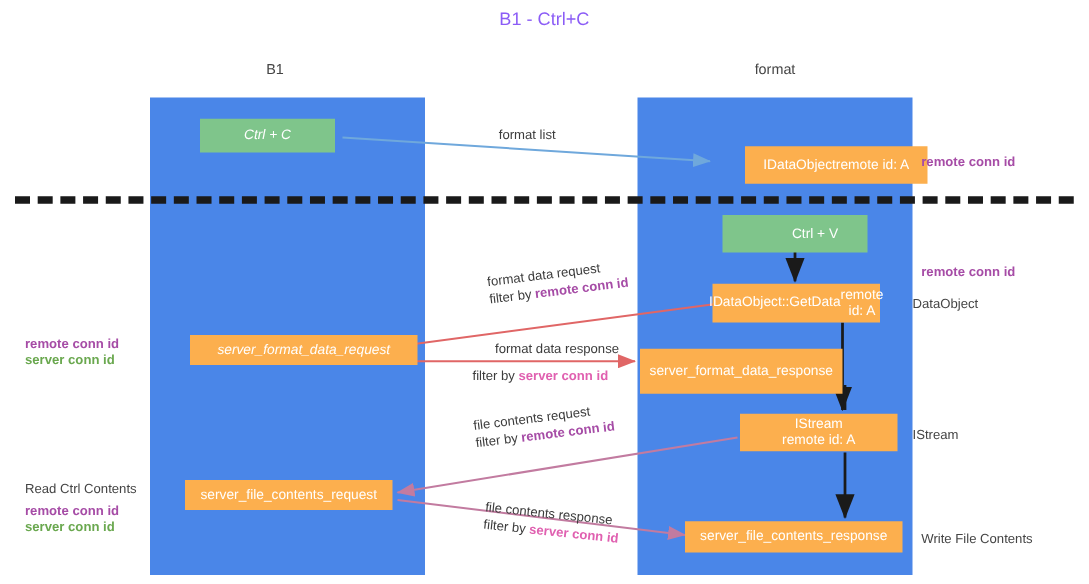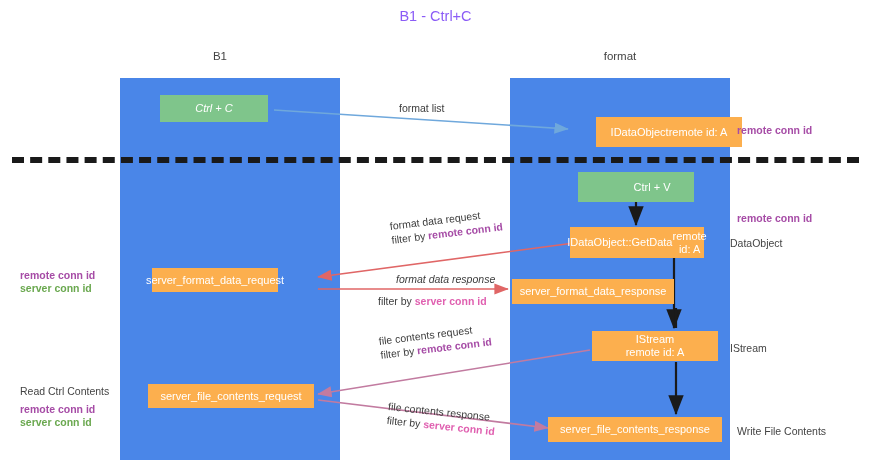--- a/index.html
+++ b/index.html
@@ -119,25 +119,25 @@
 
   <div class="box green" style="left:578px;top:172px;width:116px;height:30px;padding-left:36px;">
     <span>Ctrl + V</span>
   </div>
 
   <div class="box orange" style="left:570px;top:227px;width:134px;height:31px;">
     <span>IDataObject::GetData</span>
     <span class="l2">remote id: A</span>
   </div>
 
-  <div class="box orange" style="left:152px;top:268px;width:126px;height:24px;">
+  <div class="box orange" style="left:152px;top:268px;width:182px;height:24px;font-style:italic;">
     <span>server_format_data_request</span>
   </div>
 
-  <div class="box orange" style="left:512px;top:279px;width:162px;height:25px;">
+  <div class="box orange" style="left:512px;top:279px;width:162px;height:36px;">
     <span>server_format_data_response</span>
   </div>
 
   <div class="box orange" style="left:592px;top:331px;width:126px;height:30px;flex-direction:column;">
     <span>IStream</span>
     <span class="l2">remote id: A</span>
   </div>
 
   <div class="box orange" style="left:148px;top:384px;width:166px;height:24px;">
     <span>server_file_contents_request</span>
@@ -152,21 +152,21 @@
   </div>
 
   <div class="ann" style="left:389px;top:219px;transform:rotate(-7deg);transform-origin:left top;">
     <div>format data request</div>
     <div>
       <span class="filter">filter by </span><span class="c-purple">remote conn id</span>
     </div>
   </div>
 
   <div class="ann" style="left:378px;top:272px;">
-    <div style="padding-left:18px;font-style:italic;">format data response</div>
+    <div style="padding-left:18px;">format data response</div>
     <div style="margin-top:8px;">
       <span class="filter">filter by </span><span class="c-pink">server conn id</span>
     </div>
   </div>
 
   <div class="ann" style="left:378px;top:334px;transform:rotate(-7deg);transform-origin:left top;">
     <div>file contents request</div>
     <div>
       <span class="filter">filter by </span><span class="c-purple">remote conn id</span>
     </div>

